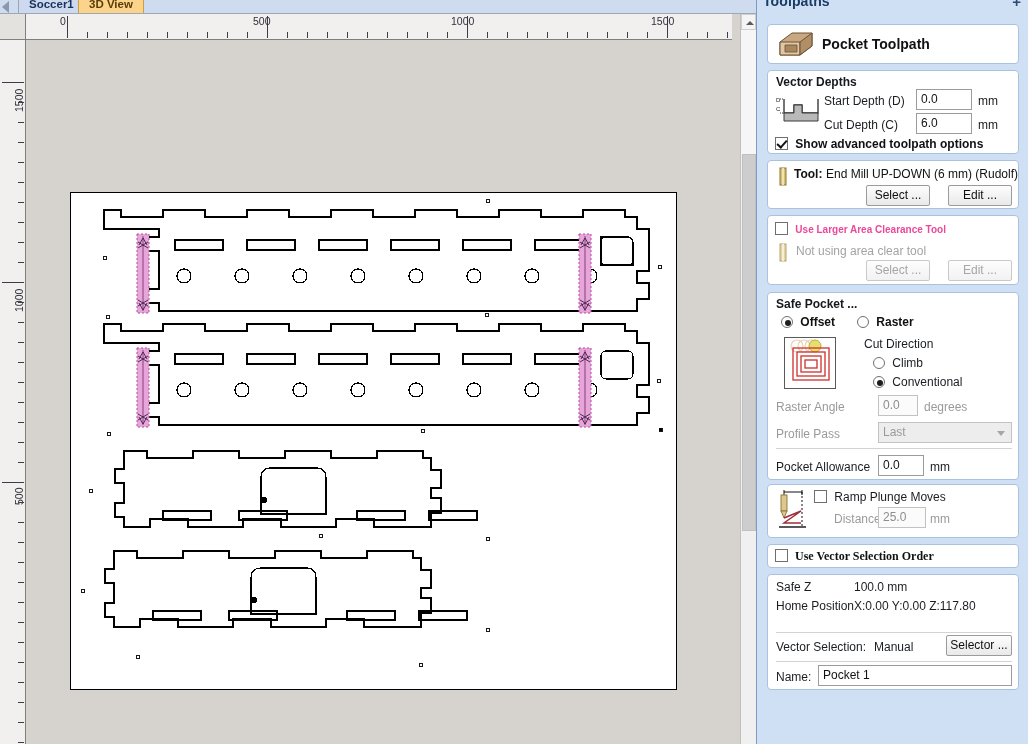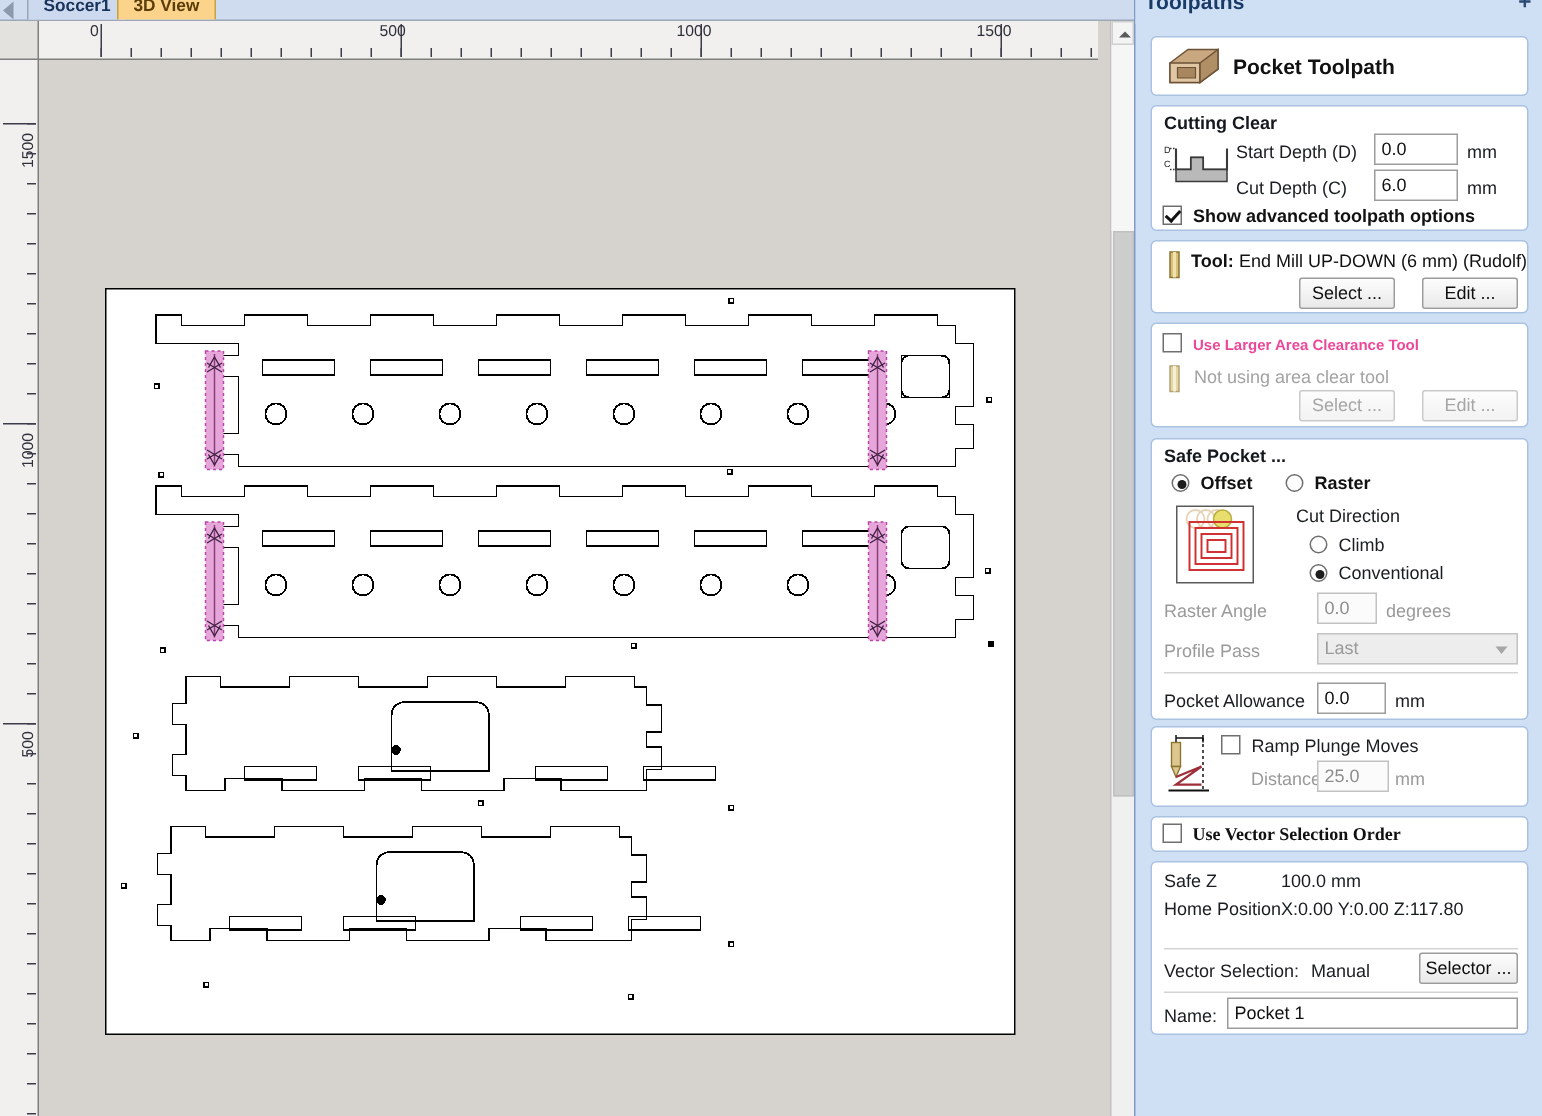--- a/index.html
+++ b/index.html
@@ -429,21 +429,21 @@
       <svg width="38" height="30" style="position:absolute;left:8px;top:5px;">
         <polygon points="4,12 16,3 36,3 36,16 24,25 4,25" fill="#c9a781" stroke="#6b5236" stroke-width="1"></polygon>
         <polygon points="4,12 24,12 24,25 4,25" fill="#e0c6a2" stroke="#6b5236" stroke-width="1"></polygon>
         <polygon points="24,12 36,3 36,16 24,25" fill="#b08f66" stroke="#6b5236" stroke-width="1"></polygon>
         <polygon points="9,15 21,15 21,22 9,22" fill="#a8875f" stroke="#6b5236" stroke-width="0.8"></polygon>
       </svg>
       <div style="position:absolute;left:54px;top:11px;font-size:14px;font-weight:bold;color:#111;">Pocket Toolpath</div>
     </div>
 
     <div class="group" style="top:70px; height:84px;">
-      <div class="grp-title" style="position:absolute;left:8px;top:4px;">Cutting Clear</div>
+      <div class="grp-title" style="position:absolute;left:8px;top:4px;">Vector Depths</div>
 
       <svg width="46" height="34" style="position:absolute;left:8px;top:22px;">
         <path d="M8,6 L8,20 L18,20 L18,12 L26,12 L26,20 L42,20 L42,6" fill="none" stroke="#3a3a3a" stroke-width="1.4"></path>
         <path d="M8,20 L8,28 L42,28 L42,20 L26,20 L26,12 L18,12 L18,20 Z" fill="#b9b9b9" stroke="#3a3a3a" stroke-width="1"></path>
         <line x1="4" y1="6" x2="8" y2="6" stroke="#333" stroke-width="1" stroke-dasharray="1,1"></line>
         <line x1="4" y1="20" x2="8" y2="20" stroke="#333" stroke-width="1" stroke-dasharray="1,1"></line>
         <text x="0" y="9" font-size="6" fill="#222" font-family="Liberation Sans">D</text>
         <text x="0" y="18" font-size="6" fill="#222" font-family="Liberation Sans">C</text>
       </svg>
 

